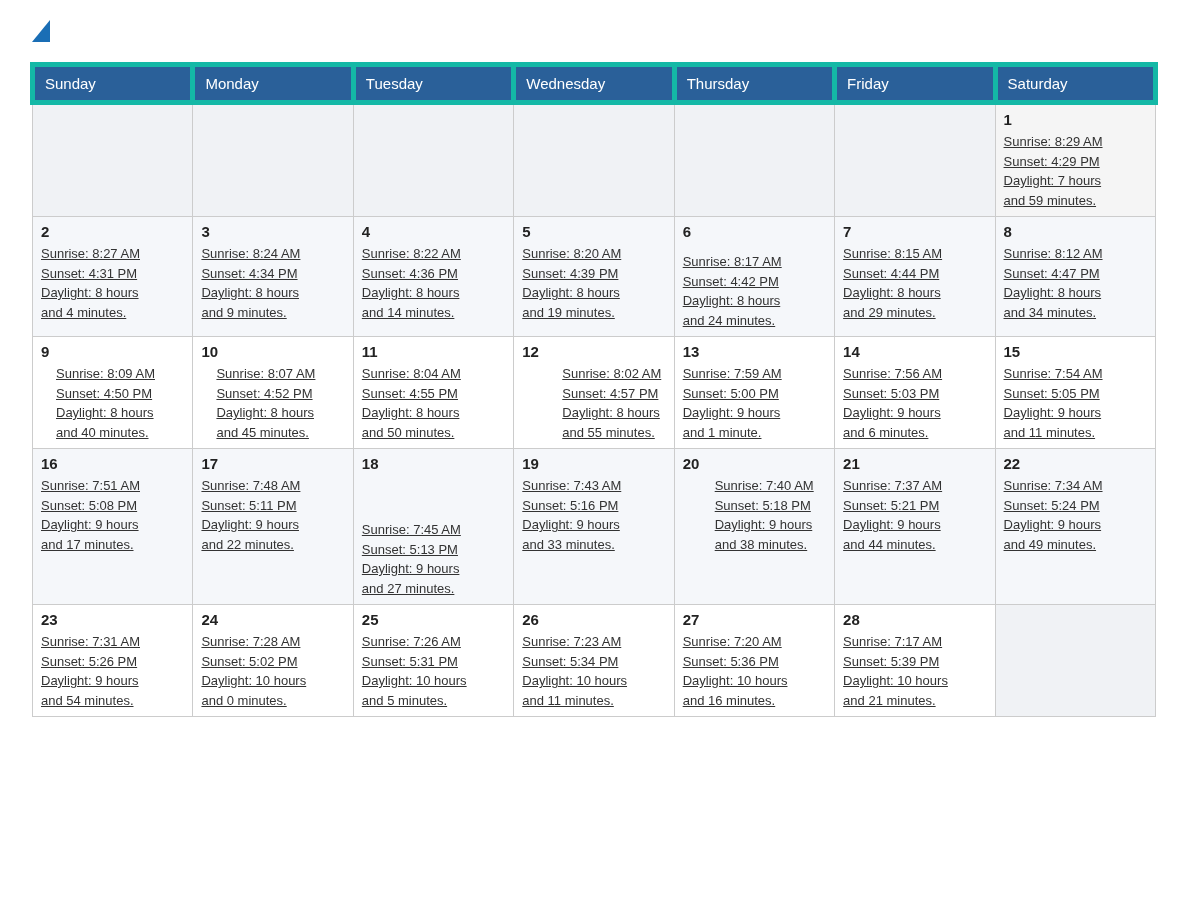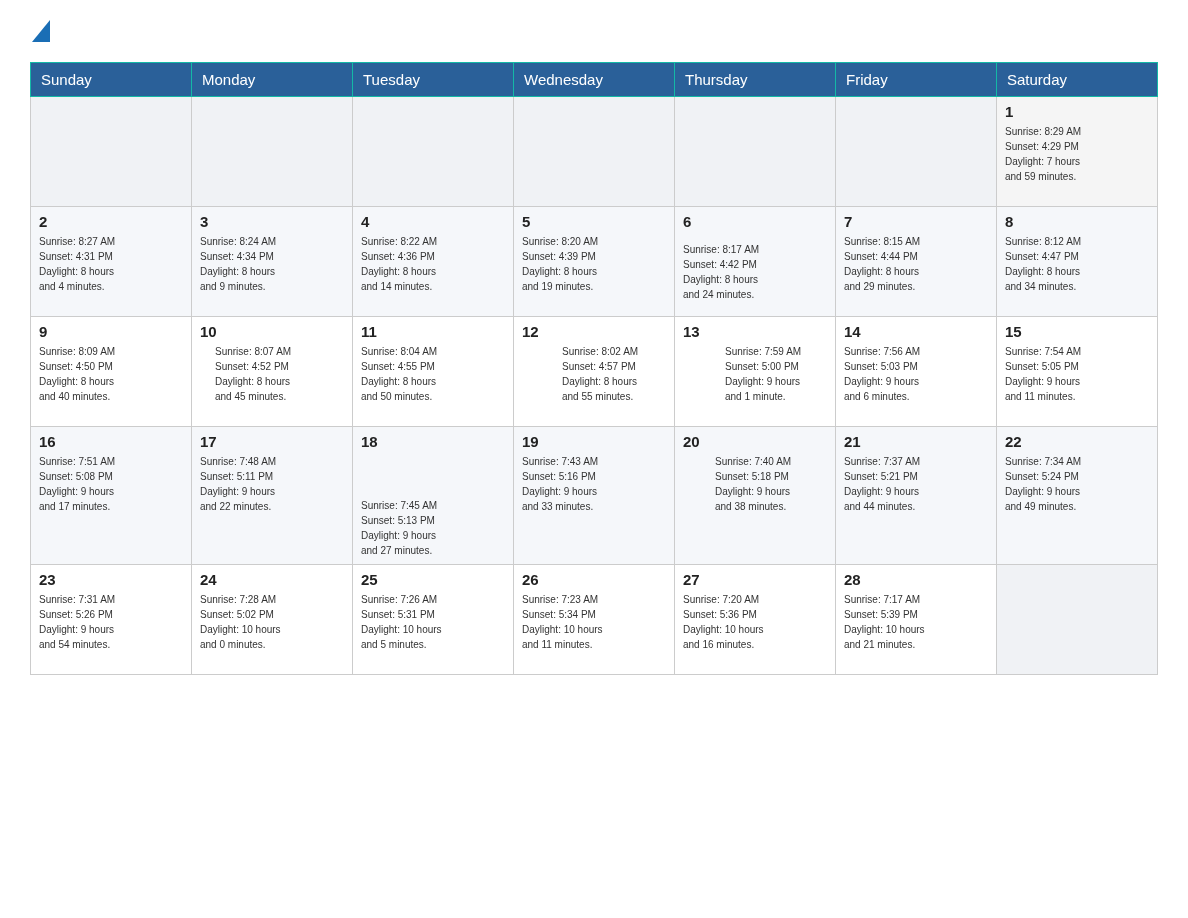--- a/index.html
+++ b/index.html
@@ -53,43 +53,44 @@
       width: 100%;
       border-collapse: collapse;
     }
     .calendar th {
       background-color: #2a6099;
       color: #fff;
       padding: 8px 10px;
       text-align: left;
       font-size: 15px;
       font-weight: normal;
-      border: 1px solid #14b8a6;
+      border: 5px solid #14b8a6;
     }
     .calendar td {
       vertical-align: top;
       border: 1px solid #ccc;
       padding: 6px 8px;
       width: 14.28%;
       min-height: 110px;
       background: #fff;
     }
     .calendar tr:nth-child(even) td {
       background: #f5f7fa;
     }
     .day-number {
       font-size: 15px;
       font-weight: bold;
       color: #222;
       margin-bottom: 4px;
     }
     .day-info {
-      font-size: 10px;
+      font-size: 13px;
       color: #333;
       line-height: 1.5;
+      text-decoration: underline;
     }
     .empty-cell {
       background: #f0f2f5 !important;
     }
     .calendar tbody tr:first-child td {
       background: #f5f5f5;
     }
     .week-row td {
       height: 110px;
     }
@@ -192,21 +193,21 @@
           <div class="day-number">8</div>
           <div class="day-info" style="white-space: pre-line;">Sunrise: 8:12 AM
 Sunset: 4:47 PM
 Daylight: 8 hours
 and 34 minutes.</div>
         </td>
       </tr>
       <tr class="week-row">
         <td>
           <div class="day-number">9</div>
-          <div class="day-info" style="white-space: pre-line;">Sunrise: 8:09 AM
+          <div class="day-info" style="white-space: pre-line; margin-left: 15px;">Sunrise: 8:09 AM
 Sunset: 4:50 PM
 Daylight: 8 hours
 and 40 minutes.</div>
         </td>
         <td>
           <div class="day-number">10</div>
           <div class="day-info" style="white-space: pre-line; margin-left: 15px;">Sunrise: 8:07 AM
 Sunset: 4:52 PM
 Daylight: 8 hours
 and 45 minutes.</div>
@@ -220,21 +221,21 @@
         </td>
         <td>
           <div class="day-number">12</div>
           <div class="day-info" style="white-space: pre-line; margin-left: 40px;">Sunrise: 8:02 AM
 Sunset: 4:57 PM
 Daylight: 8 hours
 and 55 minutes.</div>
         </td>
         <td>
           <div class="day-number">13</div>
-          <div class="day-info" style="white-space: pre-line; margin-left: 42px;">Sunrise: 7:59 AM
+          <div class="day-info" style="white-space: pre-line;">Sunrise: 7:59 AM
 Sunset: 5:00 PM
 Daylight: 9 hours
 and 1 minute.</div>
         </td>
         <td>
           <div class="day-number">14</div>
           <div class="day-info" style="white-space: pre-line;">Sunrise: 7:56 AM
 Sunset: 5:03 PM
 Daylight: 9 hours
 and 6 minutes.</div>

